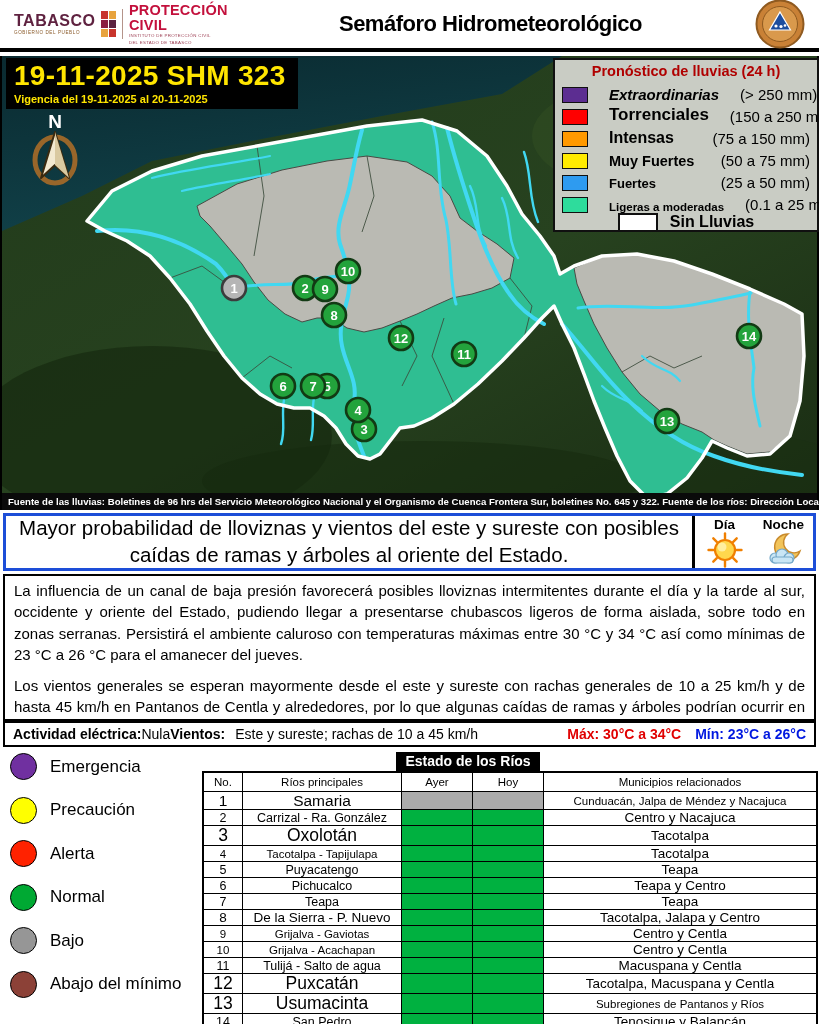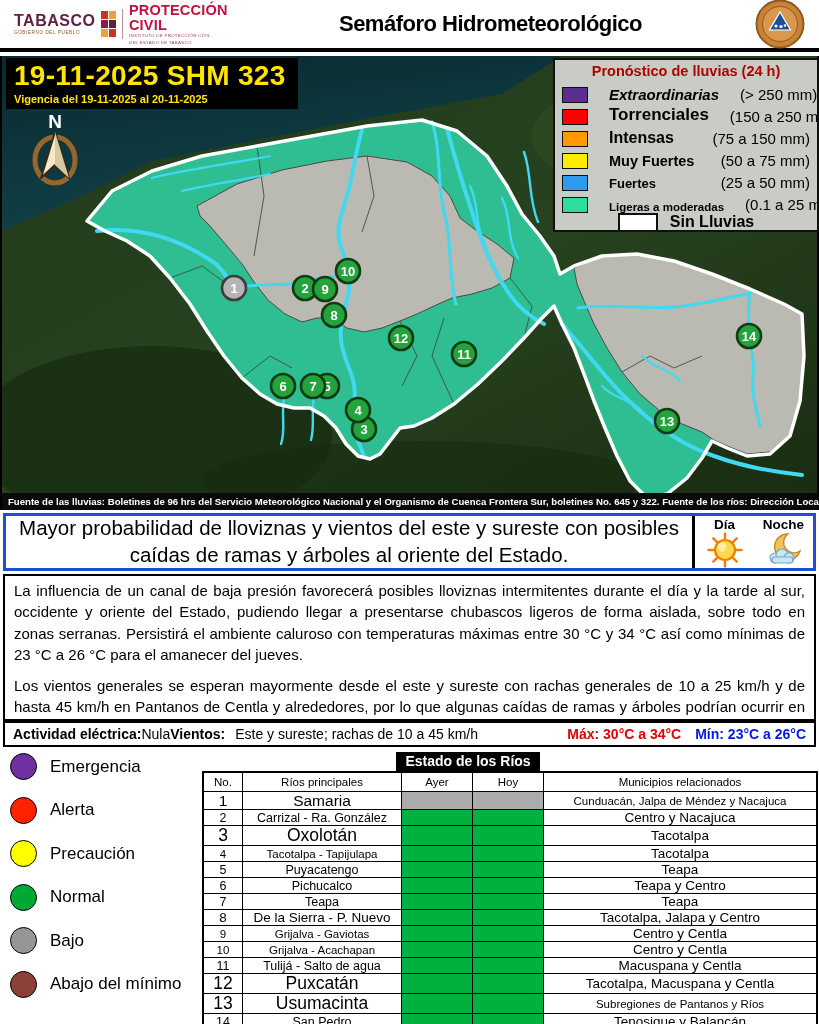--- a/index.html
+++ b/index.html
@@ -355,26 +355,26 @@
     <span id="cond-max" style="color: rgb(224, 0, 0);">Máx: 30°C a 34°C</span>
     <span id="cond-min" style="color: rgb(0, 24, 224);">Mín: 23°C a 26°C</span>
   </div>
 
   <div id="status-legend">
       <div class="sl-item">
         <span class="sl-dot" style="background: rgb(112, 48, 160);"></span>
         <span class="sl-lb">Emergencia</span>
       </div>
       <div class="sl-item">
+        <span class="sl-dot" style="background: rgb(255, 255, 0);"></span>
+        <span class="sl-lb">Precaución</span>
+      </div>
+      <div class="sl-item">
         <span class="sl-dot" style="background: rgb(255, 34, 0);"></span>
         <span class="sl-lb">Alerta</span>
-      </div>
-      <div class="sl-item">
-        <span class="sl-dot" style="background: rgb(255, 255, 0);"></span>
-        <span class="sl-lb">Precaución</span>
       </div>
       <div class="sl-item">
         <span class="sl-dot" style="background: rgb(0, 169, 51);"></span>
         <span class="sl-lb">Normal</span>
       </div>
       <div class="sl-item">
         <span class="sl-dot" style="background: rgb(150, 150, 150);"></span>
         <span class="sl-lb">Bajo</span>
       </div>
       <div class="sl-item">

